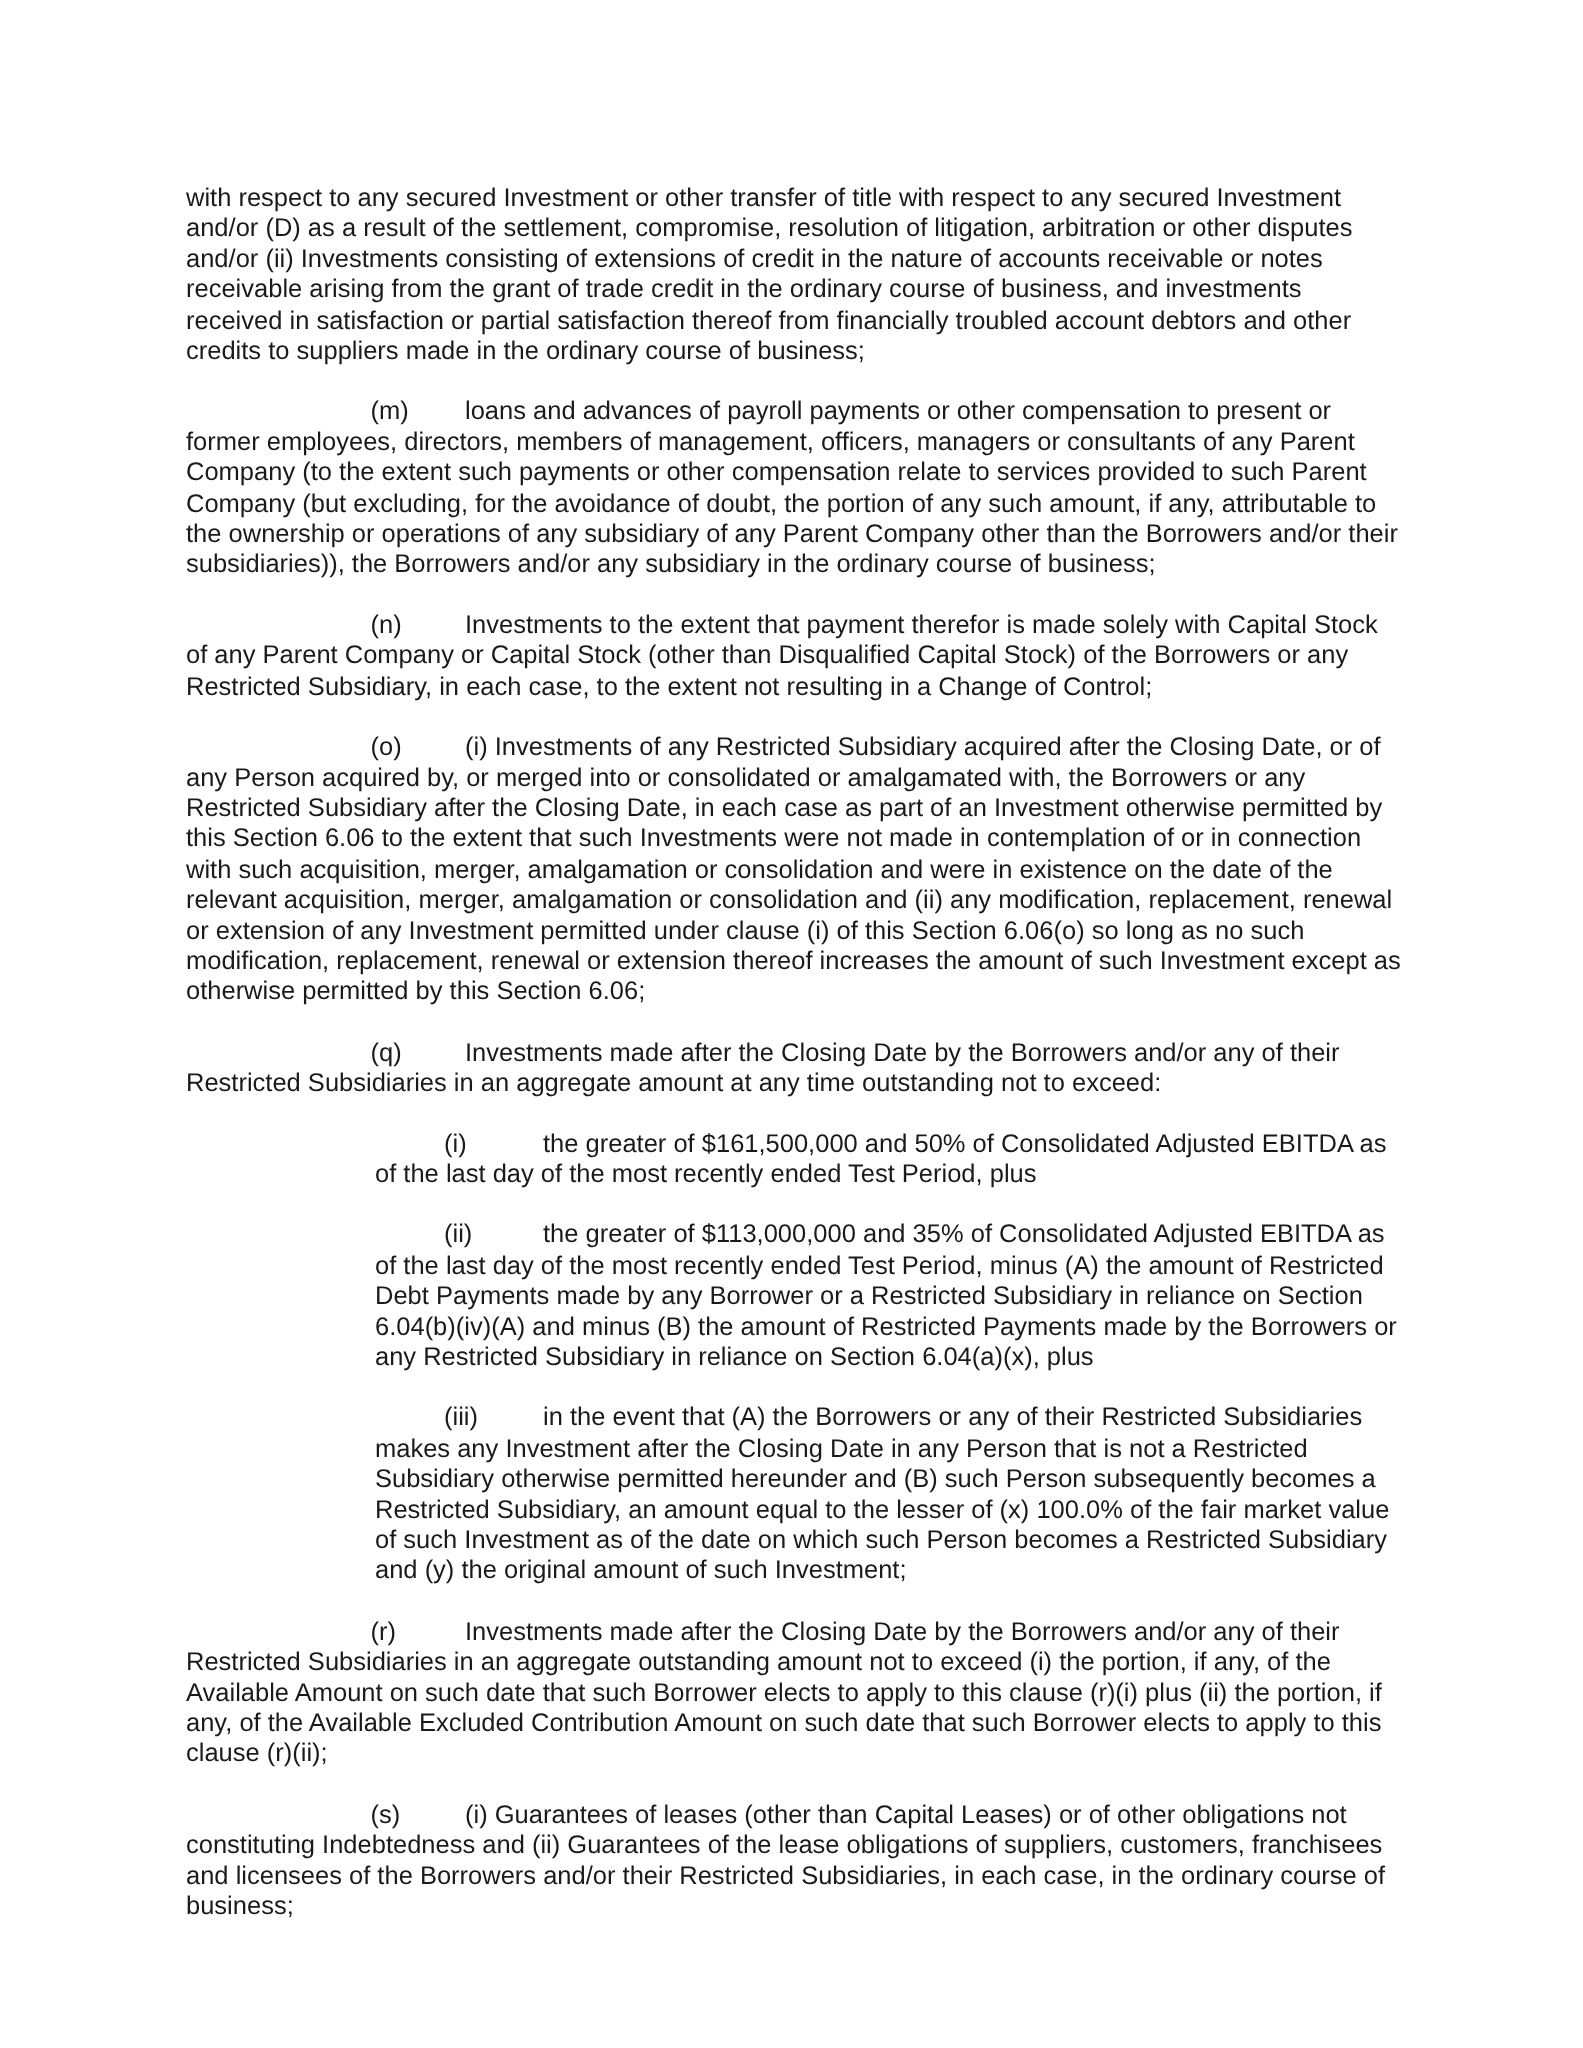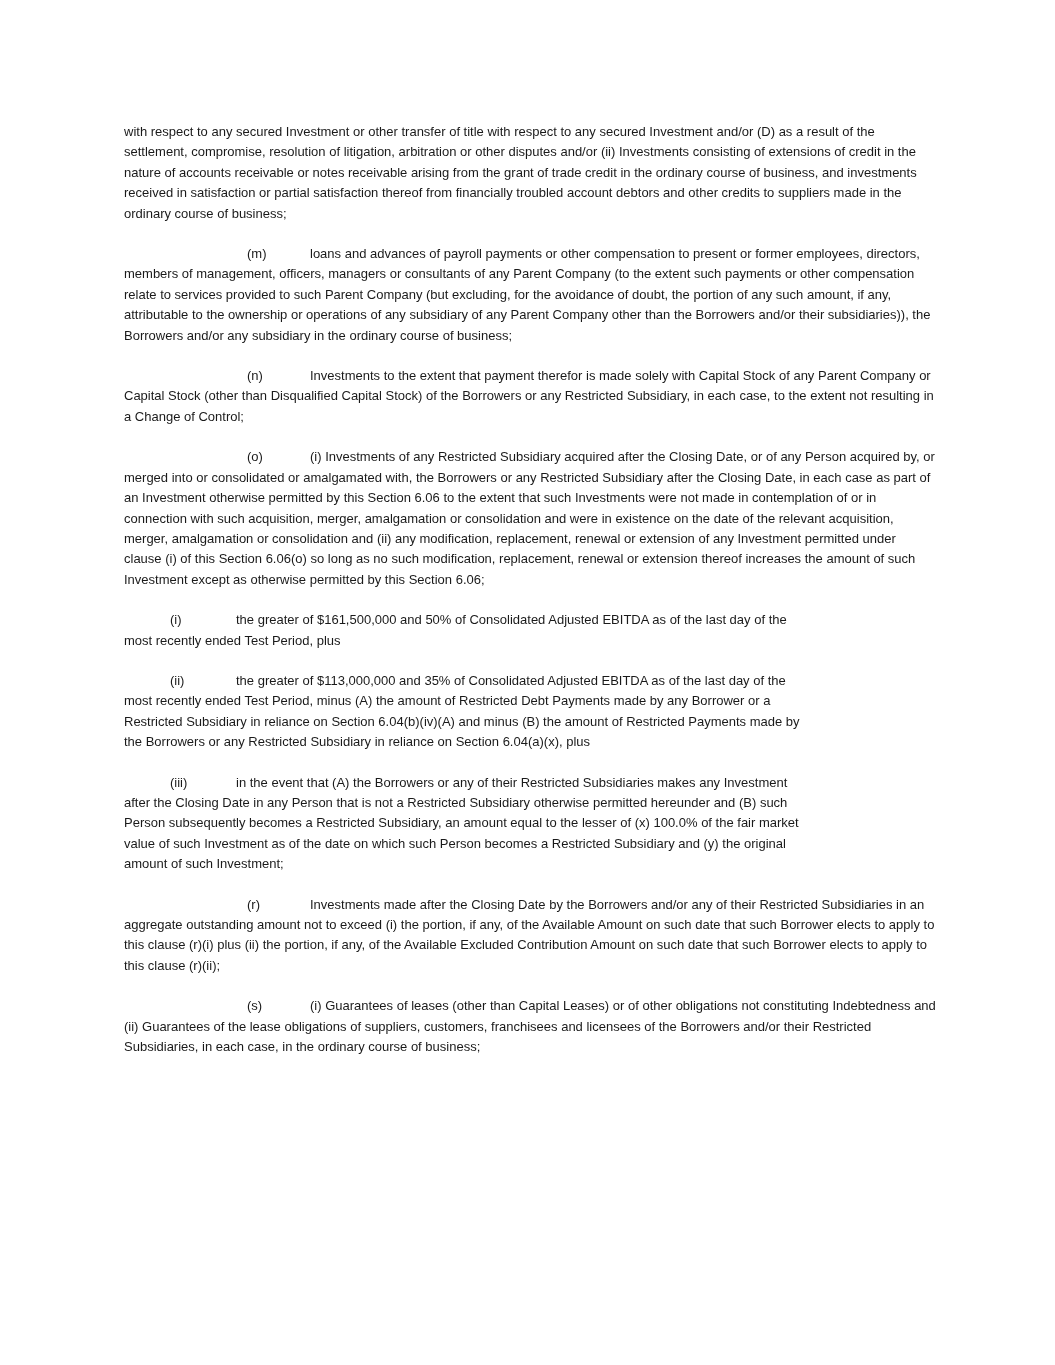--- a/index.html
+++ b/index.html
@@ -15,31 +15,32 @@
     overflow: hidden;
     box-sizing: border-box;
   }
   .content {
     position: absolute;
     top: 122px;
     left: 124px;
     width: 812px;
     color: #1a1a1a;
     font-family: "Liberation Sans", sans-serif;
-    font-size: 13px;
+    font-size: 17px;
     line-height: 20.4px;
     text-align: left;
   }
   p.para {
     margin: 0 0 20px 0;
   }
   p.lvl1 {
     text-indent: 123px;
   }
   p.lvl2 {
+    margin-left: 126px;
     width: 686px;
     text-indent: 46px;
   }
   .plabel {
     display: inline-block;
     min-width: 63px;
     text-indent: 0;
   }
   .plabel2 {
     display: inline-block;
@@ -58,20 +59,21 @@
 
     <p class="para"><span>with respect to any secured Investment or other transfer of title with respect to any secured Investment and/or (D) as a result of the settlement, compromise, resolution of litigation, arbitration or other disputes and/or (ii) Investments consisting of extensions of credit in the nature of accounts receivable or notes receivable arising from the grant of trade credit in the ordinary course of business, and investments received in satisfaction or partial satisfaction thereof from financially troubled account debtors and other credits to suppliers made in the ordinary course of business;</span></p>
 
     <p class="para lvl1"><span class="plabel">(m)</span><span>loans and advances of payroll payments or other compensation to present or former employees, directors, members of management, officers, managers or consultants of any Parent Company (to the extent such payments or other compensation relate to services provided to such Parent Company (but excluding, for the avoidance of doubt, the portion of any such amount, if any, attributable to the ownership or operations of any subsidiary of any Parent Company other than the Borrowers and/or their subsidiaries)), the Borrowers and/or any subsidiary in the ordinary course of business;</span></p>
 
     <p class="para lvl1"><span class="plabel">(n)</span><span>Investments to the extent that payment therefor is made solely with Capital Stock of any Parent Company or Capital Stock (other than Disqualified Capital Stock) of the Borrowers or any Restricted Subsidiary, in each case, to the extent not resulting in a Change of Control;</span></p>
 
     <p class="para lvl1"><span class="plabel">(o)</span><span>(i) Investments of any Restricted Subsidiary acquired after the Closing Date, or of any Person acquired by, or merged into or consolidated or amalgamated with, the Borrowers or any Restricted Subsidiary after the Closing Date, in each case as part of an Investment otherwise permitted by this </span><span class="u">Section 6.06</span><span> to the extent that such Investments were not made in contemplation of or in connection with such acquisition, merger, amalgamation or consolidation and were in existence on the date of the relevant acquisition, merger, amalgamation or consolidation and (ii) any modification, replacement, renewal or extension of any Investment permitted under </span><span class="u">clause (i)</span><span> of this </span><span class="u">Section 6.06(o)</span><span> so long as no such modification, replacement, renewal or extension thereof increases the amount of such Investment except as otherwise permitted by this </span><span class="u">Section 6.06</span><span>;</span></p>
 
 
+    <p class="para lvl1"><span class="plabel">(q)</span><span>Investments made after the Closing Date by the Borrowers and/or any of their Restricted Subsidiaries in an aggregate amount at any time outstanding not to exceed:</span></p>
 
     <p class="para lvl2"><span class="plabel2">(i)</span><span>the greater of $161,500,000 and 50% of Consolidated Adjusted EBITDA as of the last day of the most recently ended Test Period, plus</span></p>
 
     <p class="para lvl2"><span class="plabel2">(ii)</span><span>the greater of $113,000,000 and 35% of Consolidated Adjusted EBITDA as of the last day of the most recently ended Test Period, minus (A) the amount of Restricted Debt Payments made by any Borrower or a Restricted Subsidiary in reliance on </span><span class="u">Section 6.04(b)(iv)(A)</span><span> and minus (B) the amount of Restricted Payments made by the Borrowers or any Restricted Subsidiary in reliance on Section </span><span class="u">6.04(a)(x)</span><span>, plus</span></p>
 
     <p class="para lvl2"><span class="plabel2">(iii)</span><span>in the event that (A) the Borrowers or any of their Restricted Subsidiaries makes any Investment after the Closing Date in any Person that is not a Restricted Subsidiary otherwise permitted hereunder and (B) such Person subsequently becomes a Restricted Subsidiary, an amount equal to the lesser of (x) 100.0% of the fair market value of such Investment as of the date on which such Person becomes a Restricted Subsidiary and (y) the original amount of such Investment;</span></p>
 
     <p class="para lvl1"><span class="plabel">(r)</span><span>Investments made after the Closing Date by the Borrowers and/or any of their Restricted Subsidiaries in an aggregate outstanding amount not to exceed (i) the portion, if any, of the Available Amount on such date that such Borrower elects to apply to this </span><span class="u">clause (r)(i)</span><span> plus (ii) the portion, if any, of the Available Excluded Contribution Amount on such date that such Borrower elects to apply to this </span><span class="u">clause (r)(ii)</span><span>;</span></p>
 
     <p class="para lvl1"><span class="plabel">(s)</span><span>(i) Guarantees of leases (other than Capital Leases) or of other obligations not constituting Indebtedness and (ii) Guarantees of the lease obligations of suppliers, customers, franchisees and licensees of the Borrowers and/or their Restricted Subsidiaries, in each case, in the ordinary course of business;</span></p>

